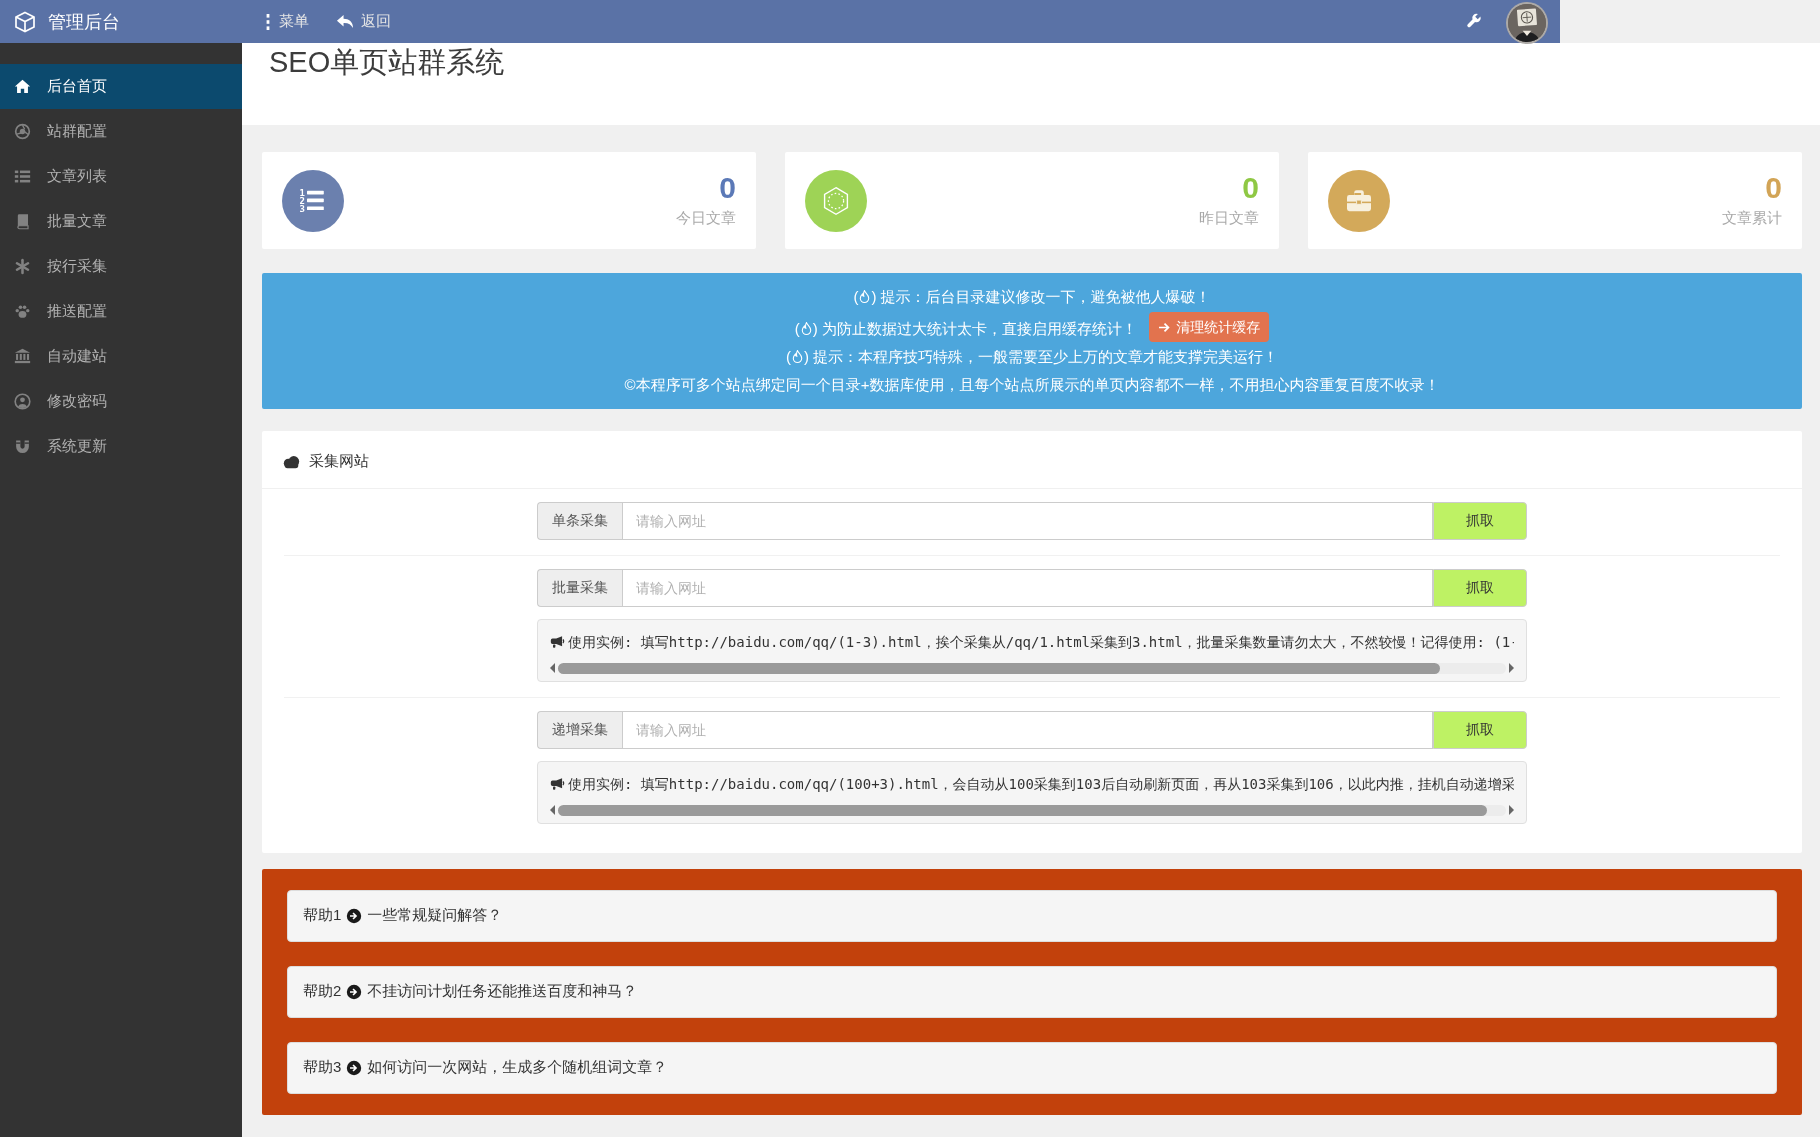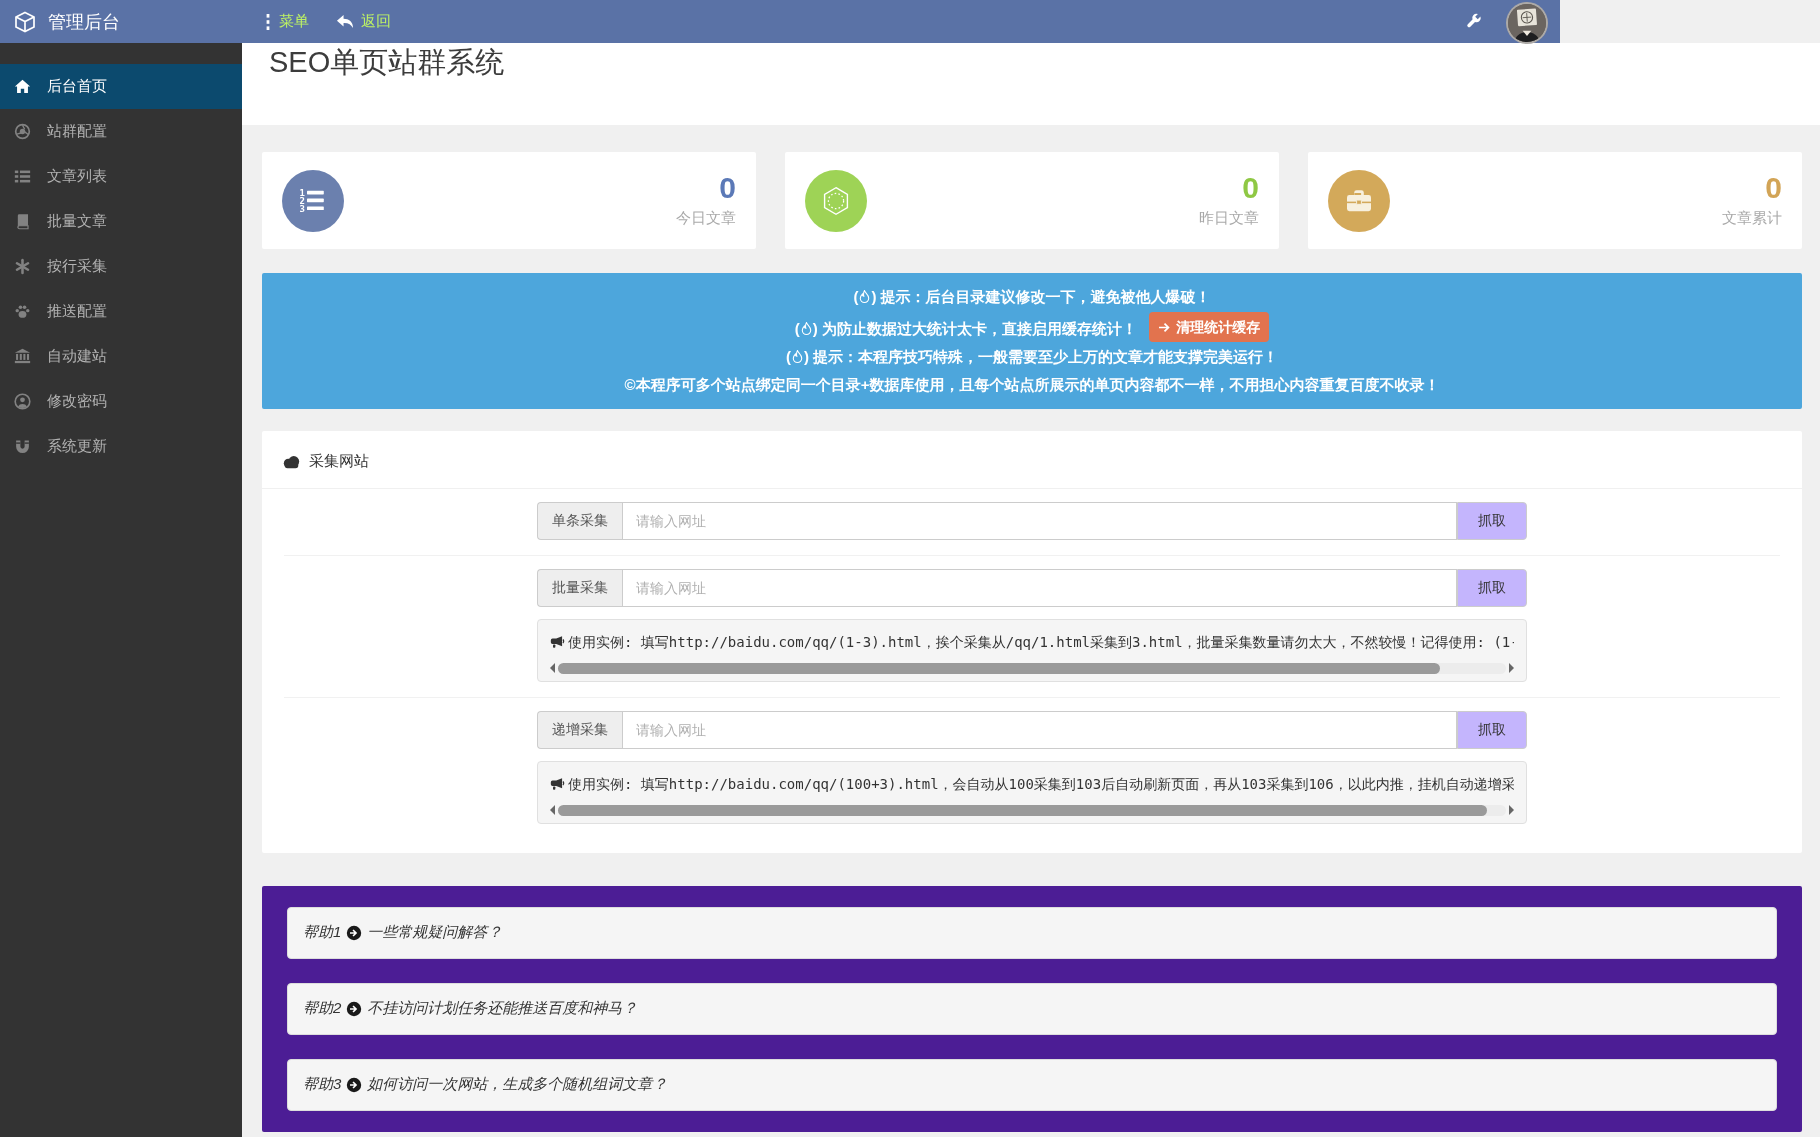--- a/index.html
+++ b/index.html
@@ -6,21 +6,21 @@
   html,body { width: 1820px; height: 1137px; overflow: hidden;
     font-family: "Liberation Sans", "DejaVu Sans", sans-serif; background: #f0f0f0; color:#333; }
 
   
   .navbar { position: absolute; top:0; left:0; width:1560px; height:43px;
     background:#5a72a6; display:flex; align-items:center; color:#fff; z-index:30; }
   .brand { width:242px; display:flex; align-items:center; gap:12px; padding-left:14px;
     font-size:18px; }
   .brand svg { flex:0 0 auto; }
   .nav-links { display:flex; align-items:center; gap:26px; padding-left:22px; }
-  .nav-link { display:flex; align-items:center; gap:7px; font-size:15px; color:#bef264;
+  .nav-link { display:flex; align-items:center; gap:7px; font-size:15px; color:#e5e5e5;
     cursor:pointer; text-decoration:none; }
   .nav-right { margin-left:auto; display:flex; align-items:center; gap:24px; padding-right:12px; }
   .wrench-btn { cursor:pointer; display:flex; }
   .avatar { width:42px; height:42px; border-radius:50%; border:2px solid rgba(255,255,255,.45);
     overflow:hidden; cursor:pointer; background:#6b6560; margin-top:2px; }
 
   
   .sidebar { position:absolute; top:43px; left:0; bottom:0; width:242px; background:#333;
     padding-top:21px; z-index:20; }
   .side-item { height:45px; display:flex; align-items:center; padding-left:12px;
@@ -44,59 +44,59 @@
     justify-content:center; }
   .stat-right { margin-left:auto; text-align:right; }
   .stat-value { font-size:30px; font-weight:bold; line-height:30px; }
   .stat-label { font-size:15px; color:#a9a9a9; margin-top:6px; }
   .c1 .stat-ico { background:#6b80ae; } .c1 .stat-value { color:#5b79b7; }
   .c2 .stat-ico { background:#9ed356; } .c2 .stat-value { color:#8fc844; }
   .c3 .stat-ico { background:#d3a95a; } .c3 .stat-value { color:#d2a456; }
 
   
   .alert { margin-top:24px; background:#4da6dc; border-radius:2px; color:#fff;
-    text-align:center; font-size:15px; padding:11px 10px;font-weight:bold; }
+    text-align:center; font-size:15px; padding:11px 10px; }
   .alert .aline { line-height:26px; }
   .flame { display:inline-block; vertical-align:-2px; margin:0 1px; }
   .clear-btn { display:inline-flex; align-items:center; gap:5px; background:#e2734e;
     border-radius:4px; padding:2px 9px; margin-left:8px; color:#fff; font-size:14px;
     cursor:pointer; text-decoration:none; vertical-align:1px; }
 
   
   .panel { margin-top:22px; background:#fff; border-radius:2px; padding-bottom:14px; }
   .panel-head { padding:21px 20px 17px; font-size:15px; color:#333; display:flex;
     align-items:center; gap:8px; border-bottom:1px solid #f0f0f0; }
   .form-row { padding:13px 0 15px; }
   .form-hr { border:0; border-top:1px solid #f1f1f1; margin:0 22px; }
   .igroup { width:990px; margin:0 auto; display:flex; height:38px; }
   .iaddon { background:#eee; border:1px solid #ccc; border-right:0; border-radius:4px 0 0 4px;
     display:flex; align-items:center; padding:0 14px; font-size:14px; color:#555; white-space:nowrap; }
   .igroup input { flex:1; border:1px solid #ccc; padding:0 13px; font-size:14px; color:#555;
     outline:none; min-width:0; font-family:"Liberation Sans","DejaVu Sans",sans-serif; }
   .igroup input::placeholder { color:#b0b0b0; }
-  .ibtn { background:#c4b5fd; border:1px solid #ccc; border-left:1px solid #ccc;
-    border-radius:0 4px 4px 0; padding:0 20px; font-size:14px; color:#333; cursor:pointer;
+  .ibtn { background:#bef264; border:1px solid #ccc; border-left:1px solid #ccc;
+    border-radius:0 4px 4px 0; padding:0 32px; font-size:14px; color:#333; cursor:pointer;
     font-family:"Liberation Sans","DejaVu Sans",sans-serif; }
   .hint { width:990px; margin:12px auto 0; background:#f5f5f5; border:1px solid #e0e0e0;
     border-radius:4px; padding:12px 12px 6px; }
   .hint-text { font-family:"DejaVu Sans Mono","Liberation Mono",monospace; font-size:14px;
     color:#333; white-space:nowrap; overflow:hidden; line-height:20px; display:flex;
     align-items:center; gap:3px; }
   .hint-text svg { flex:0 0 auto; }
   .hscroll { margin-top:10px; height:13px; display:flex; align-items:center; gap:3px; }
   .harrow { width:0; height:0; border:5px solid transparent; cursor:pointer; }
   .harrow.left  { border-right-color:#666; border-left:0; }
   .harrow.right { border-left-color:#666; border-right:0; }
   .htrack { flex:1; height:11px; border-radius:6px; background:#ececec; position:relative; }
   .hthumb { position:absolute; top:0; left:0; height:11px; background:#9a9a9a;
     border-radius:6px; cursor:pointer; }
   .w93 { width:93%; } .w97 { width:98%; }
 
   
-  .helpwrap { margin-top:33px; background:#4c1d95; border-radius:2px; padding:21px 25px;font-style:italic; }
+  .helpwrap { margin-top:16px; background:#c2410c; border-radius:2px; padding:21px 25px; }
   .help-item { background:#f5f5f5; border:1px solid #ddd; border-radius:4px; height:52px;
     display:flex; align-items:center; gap:5px; padding:0 15px; font-size:15px; color:#333;
     margin-bottom:24px; cursor:pointer; }
   .help-item:last-child { margin-bottom:0; }
 </style>
 </head>
 <body>
 
 <header class="navbar">
   <div class="brand">

